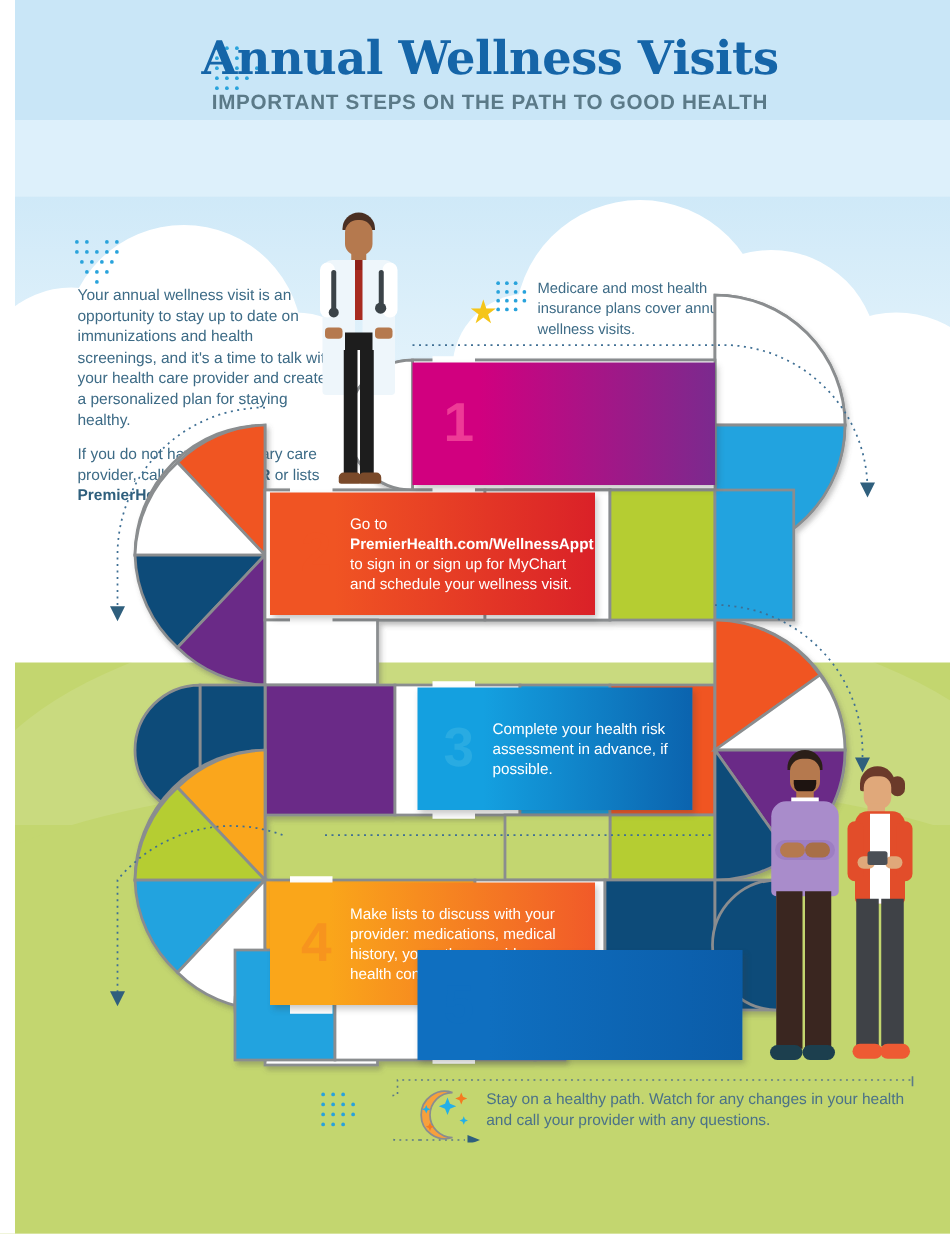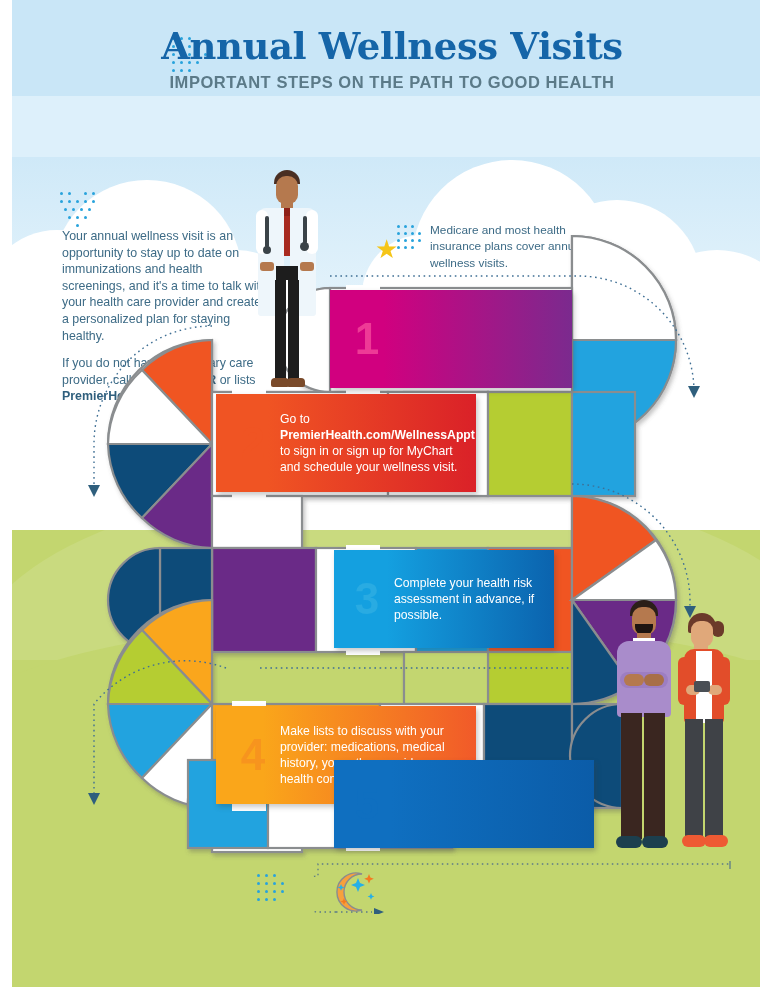--- a/index.html
+++ b/index.html
@@ -399,14 +399,15 @@
 
   <svg style="position:absolute;left:312px;top:868px;width:56px;height:48px;" viewBox="0 0 56 48">
     <path d="M38,6 A19,19 0 1 0 38,42 A15,15 0 1 1 38,6 Z" fill="#f7a03c" stroke="#8a8d8f" stroke-width="1.4"></path>
     <polygon points="34,10 36,15 41,17 36,19 34,24 32,19 27,17 32,15" fill="#24b0e8"></polygon>
     <polygon points="45,6 46.4,9.4 49.8,10.8 46.4,12.2 45,15.6 43.6,12.2 40.2,10.8 43.6,9.4" fill="#f47b20"></polygon>
     <polygon points="17,16 18,18.4 20.4,19.4 18,20.4 17,22.8 16,20.4 13.6,19.4 16,18.4" fill="#24b0e8"></polygon>
     <polygon points="20,30 21,32.4 23.4,33.4 21,34.4 20,36.8 19,34.4 16.6,33.4 19,32.4" fill="#f47b20"></polygon>
     <polygon points="47,25 48,27.4 50.4,28.4 48,29.4 47,31.8 46,29.4 43.6,28.4 46,27.4" fill="#24b0e8"></polygon>
   </svg>
 
+  <div class="footnote">Stay on a healthy path. Watch for any changes in your health and call your provider with any questions.</div>
 
 </div>
 
 </body></html>

